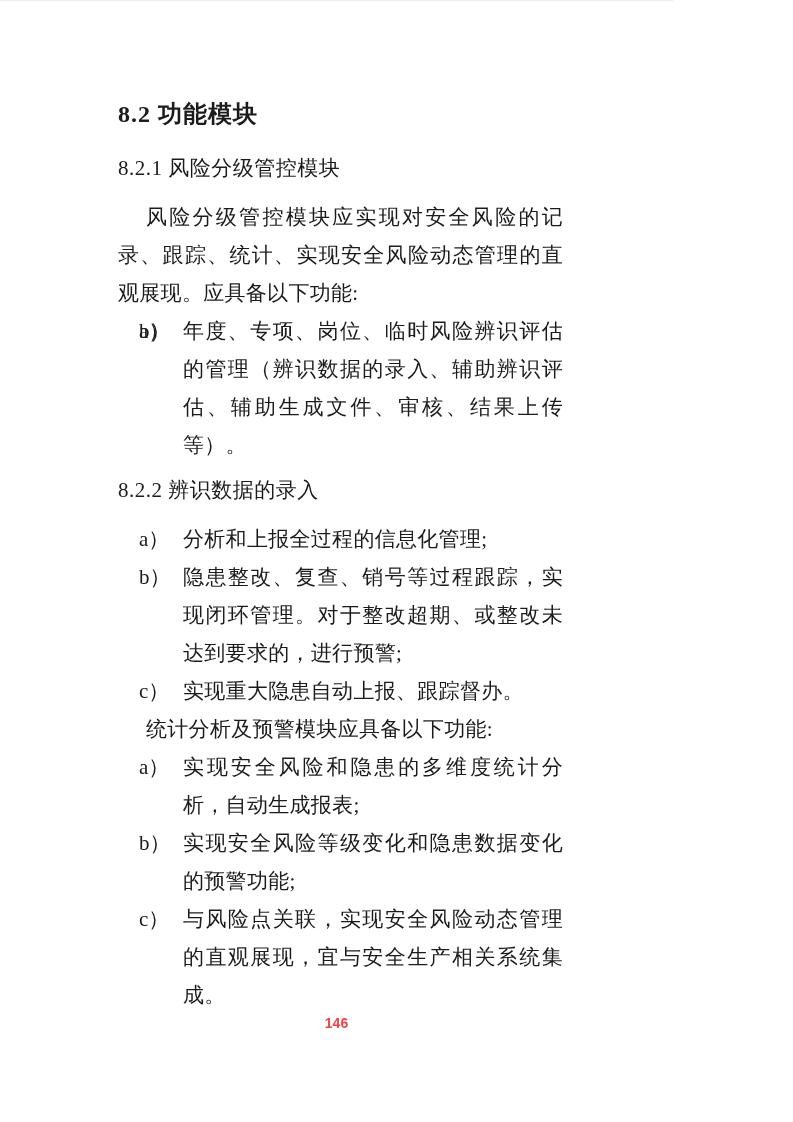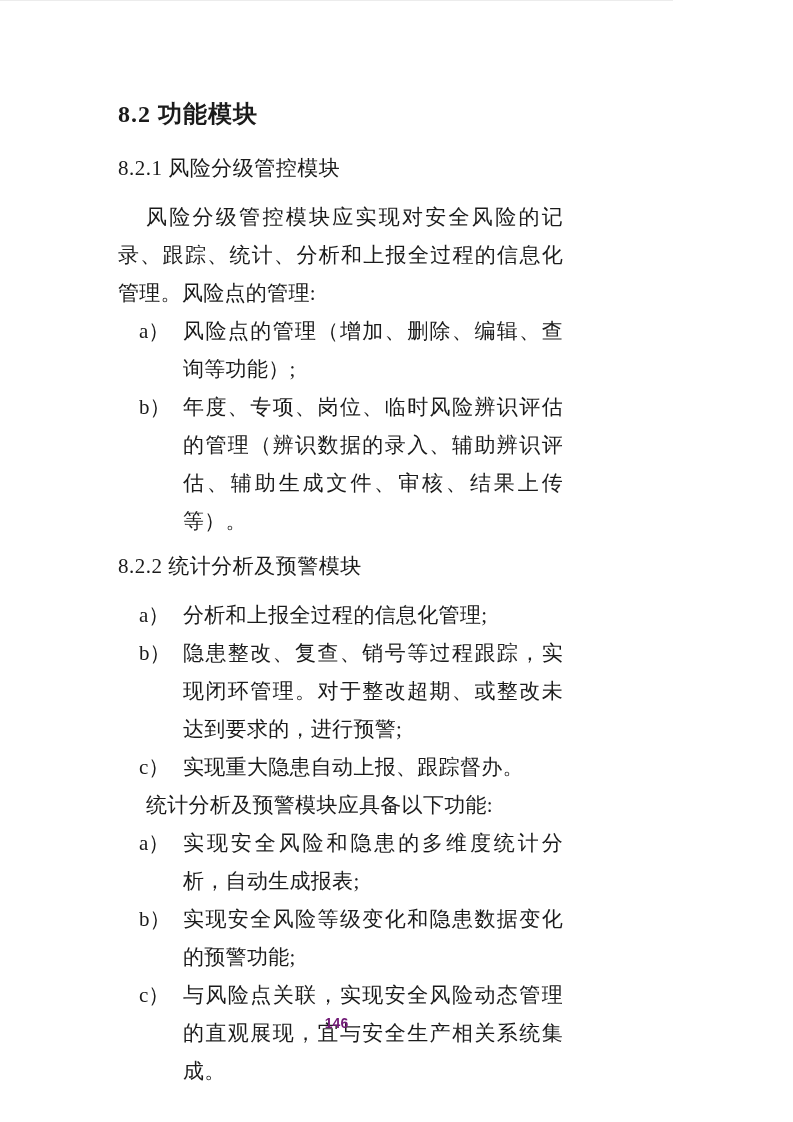--- a/index.html
+++ b/index.html
@@ -64,43 +64,43 @@
   }
   .page-number {
     position: absolute;
     left: 0;
     right: 0;
     top: 1014px;
     text-align: center;
     font-family: "Liberation Sans", "DejaVu Sans", sans-serif;
     font-size: 14px;
     font-weight: bold;
-    color: #701a75;
+    color: #ef4444;
   }
 </style>
 </head>
 <body>
 
 <div class="page">
 
   <h1 class="chapter-heading">8.2 功能模块</h1>
 
   <section class="doc-section">
     <h2 class="section-heading">8.2.1 风险分级管控模块</h2>
-    <p class="intro">风险分级管控模块应实现对安全风险的记录、跟踪、统计、分析和上报全过程的信息化管理。风险点的管理:</p>
+    <p class="intro">风险分级管控模块应实现对安全风险的记录、跟踪、统计、实现安全风险动态管理的直观展现。应具备以下功能:</p>
     <div class="item">
-      <span class="marker">a）</span><span>风险点的管理（增加、删除、编辑、查询等功能）;</span>
+      <span class="marker">a）</span>
     </div>
     <div class="item">
       <span class="marker">b）</span><span>年度、专项、岗位、临时风险辨识评估的管理（辨识数据的录入、辅助辨识评估、辅助生成文件、审核、结果上传等）。</span>
     </div>
   </section>
 
   <section class="doc-section">
-    <h2 class="section-heading">8.2.2 统计分析及预警模块</h2>
+    <h2 class="section-heading">8.2.2 辨识数据的录入</h2>
     <div class="item">
       <span class="marker">a）</span><span>分析和上报全过程的信息化管理;</span>
     </div>
     <div class="item">
       <span class="marker">b）</span><span>隐患整改、复查、销号等过程跟踪，实现闭环管理。对于整改超期、或整改未达到要求的，进行预警;</span>
     </div>
     <div class="item">
       <span class="marker">c）</span><span>实现重大隐患自动上报、跟踪督办。</span>
     </div>
   </section>

